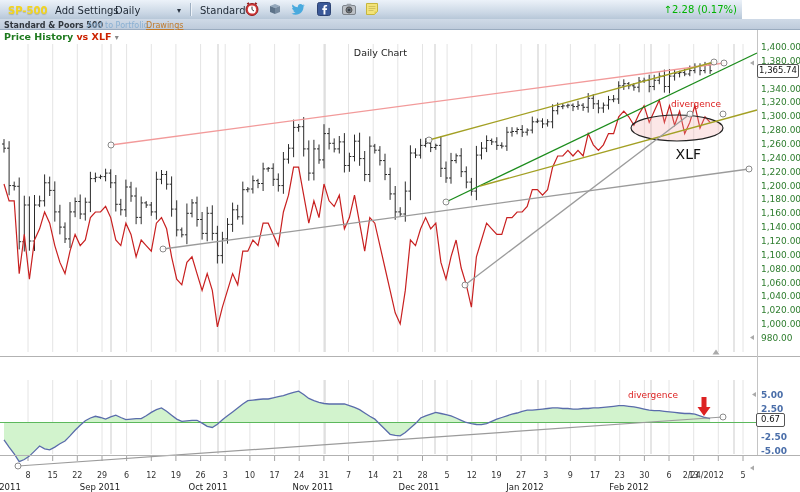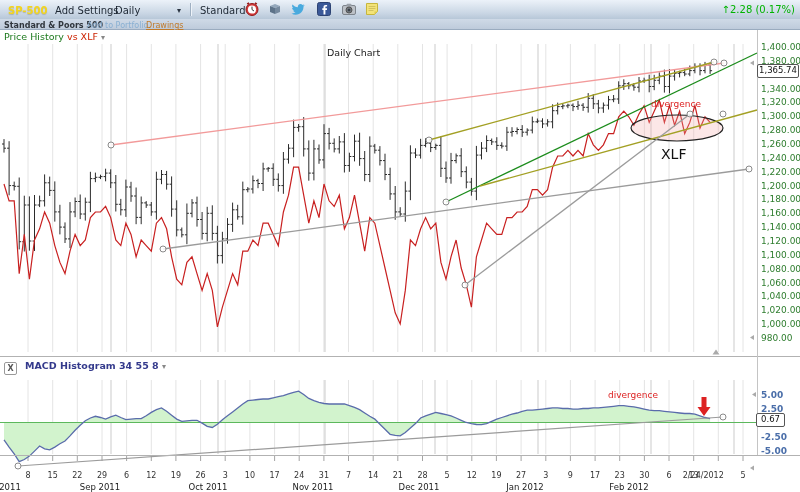--- a/index.html
+++ b/index.html
@@ -1,38 +1,38 @@
 <!DOCTYPE html>
 <html><head>
 <meta charset="utf-8">
 <style>
   html,body{margin:0;padding:0;background:#fff;}
   .app{position:relative;width:800px;height:492px;overflow:hidden;background:#fff;
        font-family:"DejaVu Sans","Liberation Sans",sans-serif;-webkit-font-smoothing:antialiased;}
   .abs{position:absolute;}
   
-  .toolbar{left:0;top:0;width:800px;height:19px;background:linear-gradient(#ecf2f9,#c9d6e4 70%,#b7c7d8);z-index:5;}
+  .toolbar{left:0;top:0;width:742px;height:19px;background:linear-gradient(#ecf2f9,#c9d6e4 70%,#b7c7d8);z-index:5;}
   .subbar{left:0;top:19px;width:800px;height:10px;background:linear-gradient(#cfdae7,#becbdb);
           border-bottom:1px solid #9aabbf;z-index:5;}
   .tb-item{position:absolute;top:5px;font-size:10px;color:#1d2733;white-space:nowrap;}
   .sym{font-weight:bold;color:#f2d41f;text-shadow:0 1px 1px rgba(90,70,0,.25);}
   .caret{color:#2a3442;font-size:8px;top:6px;}
   .sep{position:absolute;top:3px;width:1px;height:13px;background:#9fb0c2;border-right:1px solid #eef3f9;}
   .icon{position:absolute;top:1px;width:17px;height:17px;}
   .icon svg{width:16px;height:16px;}
   .quote{position:absolute;right:5px;top:4px;font-size:10px;color:#00b300;font-weight:normal;white-space:nowrap;}
   .sub-item{position:absolute;top:2px;font-size:8px;white-space:nowrap;}
   
-  .price-hdr{left:4px;top:31px;z-index:6;font-size:9.5px;font-weight:normal;white-space:nowrap;}
+  .price-hdr{left:4px;top:31px;z-index:6;font-size:9.5px;font-weight:bold;white-space:nowrap;}
   .ph-main{color:#1e7a1e;} .ph-vs{color:#cc2200;} .hdr-caret{color:#888;font-size:8px;}
   .macd-hdr{left:4px;top:360px;z-index:6;font-size:9.5px;font-weight:bold;white-space:nowrap;color:#343a8c;}
   .xbox{display:inline-block;width:11px;height:11px;line-height:11px;text-align:center;border:1px solid #999;
         border-radius:2px;color:#555;font-size:8px;font-weight:bold;background:#fff;vertical-align:-2px;margin-right:8px;}
   
-  .ann{position:absolute;z-index:6;text-align:left;white-space:nowrap;}
+  .ann{position:absolute;z-index:6;text-align:right;white-space:nowrap;}
   .valbox{position:absolute;z-index:7;background:#fff;border:1px solid #555;border-radius:2px;
           font-size:8.5px;color:#111;text-align:center;line-height:11px;}
   #chartsvg{position:absolute;left:0;top:0;z-index:1;}
 </style>
 </head>
 <body>
 
 <div class="app">
 
   <svg id="chartsvg" width="800" height="492">
@@ -452,24 +452,20 @@
     <span class="sub-item" style="left:87px;color:#8ab0d3;">Add to Portfolio</span>
     <span class="sub-item" style="left:146px;color:#c07a2a;text-decoration:underline;">Drawings</span>
   </div>
 
   <div class="abs price-hdr">
     <span class="ph-main">Price History</span>
     <span class="ph-vs">vs XLF</span>
     <span class="hdr-caret">▾</span>
   </div>
 
-  <div class="abs macd-hdr">
-    <span class="xbox">X</span><span>MACD Histogram 34 55 8</span>
-    <span class="hdr-caret">▾</span>
-  </div>
 
   <div class="ann" style="left:327px;top:47px;width:80px;font-size:9.5px;color:#222;">Daily Chart</div>
   <div class="ann" style="left:651px;top:99px;width:70px;font-size:9px;color:#dd2222;">divergence</div>
   <div class="ann" style="left:661px;top:146px;width:40px;font-size:14px;color:#111;">XLF</div>
   <div class="ann" style="left:608px;top:390px;width:70px;font-size:9px;color:#dd2222;">divergence</div>
 
   <div class="valbox" style="left:757px;top:64px;width:40px;height:12px;text-align:center;">1,365.74</div>
   <div class="valbox" style="left:756px;top:413px;width:27px;height:12px;">0.67</div>
 </div>
 

